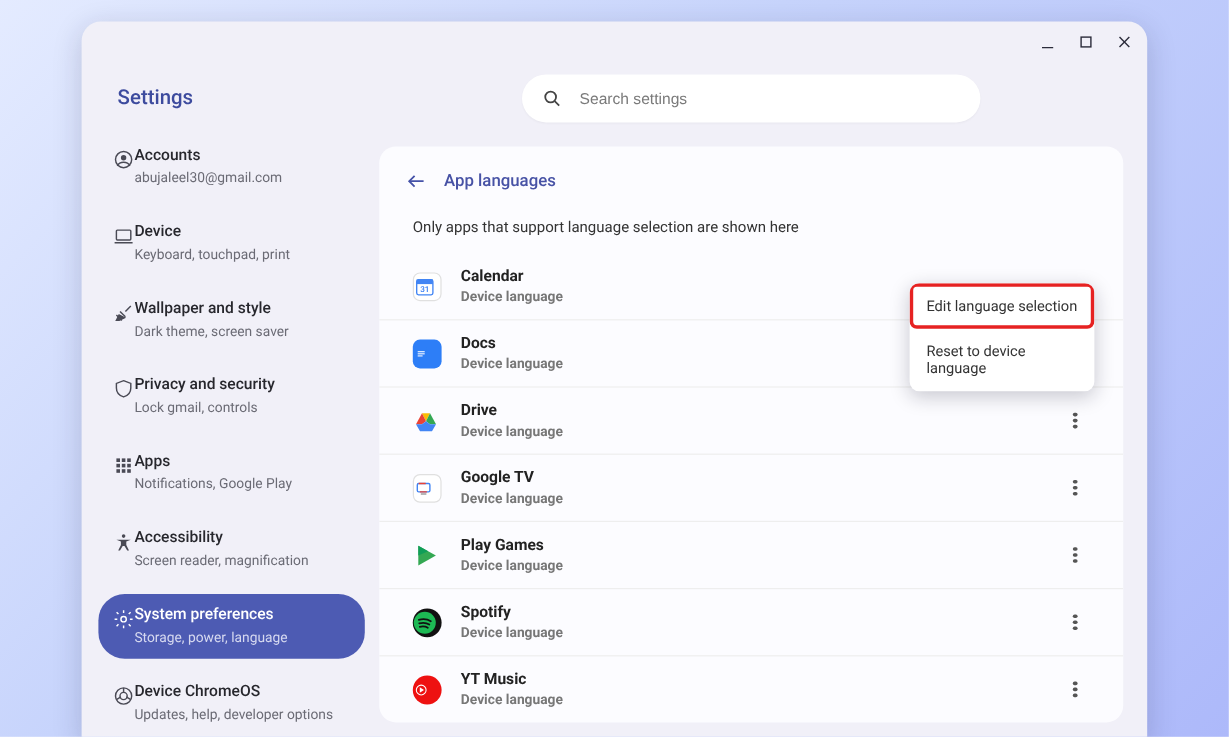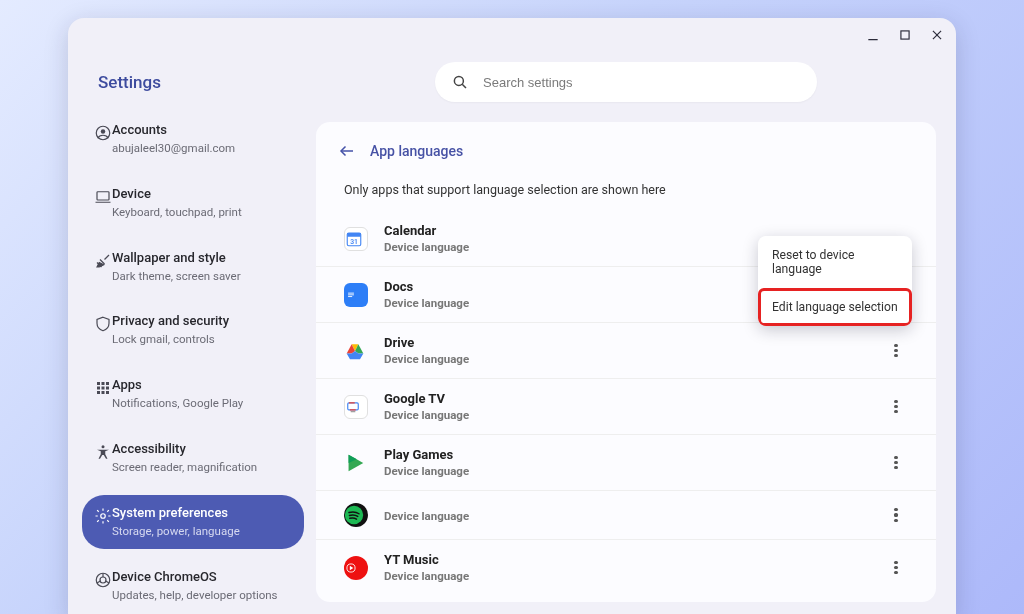--- a/index.html
+++ b/index.html
@@ -427,20 +427,21 @@
       </div>
 
       <div class="app-row">
         <span class="app-icon ic-spotify">
             <svg viewBox="0 0 24 24">
               <circle cx="12" cy="12" r="11" fill="#1db954"></circle>
               <path d="M6 9c4-1 9-.5 12 1.5M6.5 12.5c3.5-.8 7.5-.4 10 1.2M7 16c3-.6 6-.3 8 1" stroke="#111" stroke-width="1.8" fill="none" stroke-linecap="round"></path>
             </svg>
           </span>
         <div class="app-text">
+            <div class="app-title">Spotify</div>
             <div class="app-sub">Device language</div>
           </div>
         <div class="more-btn">
             <div class="more-dots">
               <span></span>
               <span></span>
               <span></span>
             </div>
           </div>
       </div>
@@ -463,17 +464,17 @@
               <span></span>
               <span></span>
             </div>
           </div>
       </div>
 
     </div>
   </div>
 
   <div class="popup">
+    <div class="popup-item highlight">Edit language selection</div>
     <div class="popup-item">Reset to device language</div>
-    <div class="popup-item highlight">Edit language selection</div>
   </div>
 
 </div>
 
 </body></html>

